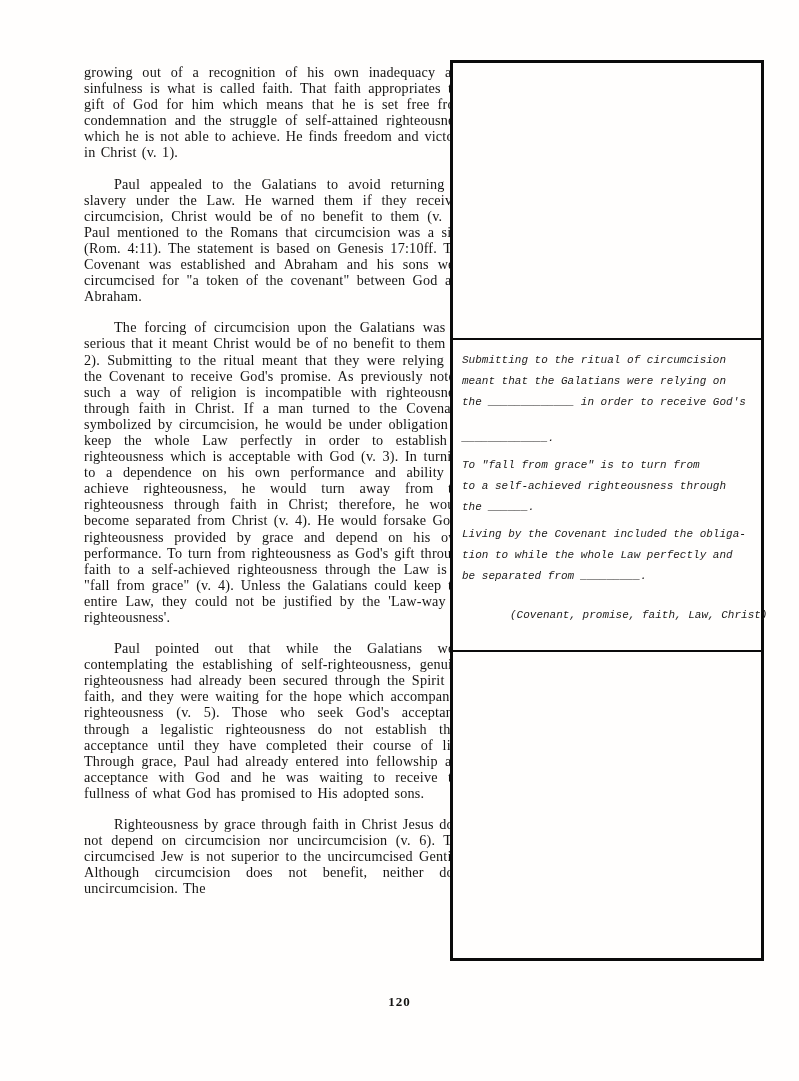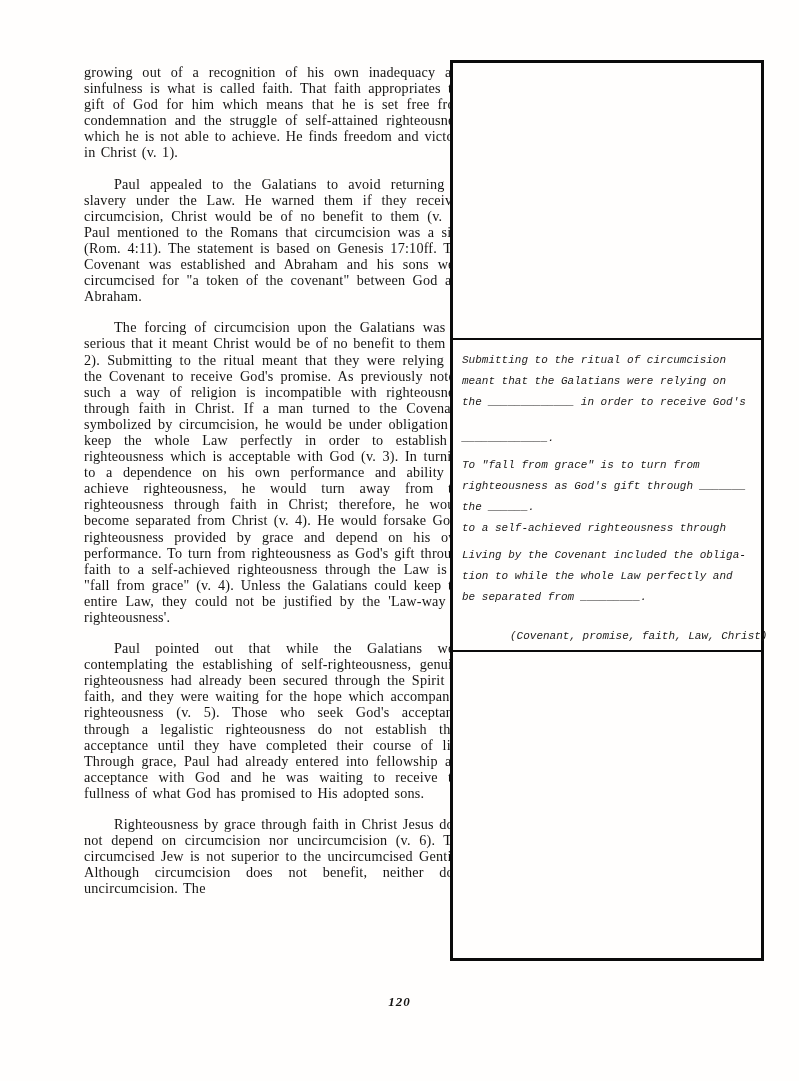--- a/index.html
+++ b/index.html
@@ -86,21 +86,20 @@
   .page-number {
     position: absolute;
     left: 0;
     top: 994px;
     width: 799px;
     text-align: center;
     font-size: 13px;
     font-weight: bold;
     letter-spacing: 1px;
     font-family: "Liberation Serif", serif;
-    font-style: italic;
   }
 </style>
 </head>
 <body>
 
 <div class="page">
 
   <div class="left-col">
     <p class="para no-indent">growing out of a recognition of his own inadequacy and sinfulness is what is called faith. That faith appropriates the gift of God for him which means that he is set free from condemnation and the struggle of self-attained righteousness which he is not able to achieve. He finds freedom and victory in Christ (v. 1).</p>
     <p class="para">Paul appealed to the Galatians to avoid returning to slavery under the Law. He warned them if they received circumcision, Christ would be of no benefit to them (v. 2). Paul mentioned to the Romans that circumcision was a sign (Rom. 4:11). The statement is based on Genesis 17:10ff. The Covenant was established and Abraham and his sons were circumcised for "a token of the covenant" between God and Abraham.</p>
@@ -115,23 +114,22 @@
 
     <div class="panel-box middle">
       <div class="question">
         <div class="qline">Submitting to the ritual of circumcision</div>
         <div class="qline">meant that the Galatians were relying on</div>
         <div class="qline">the _____________ in order to receive God's</div>
         <div class="qline gap-top">_____________.</div>
       </div>
       <div class="question">
         <div class="qline">To "fall from grace" is to turn from</div>
-        <div class="qline">righteousness as God's gift through _______</div>
+        <div class="qline">to a self-achieved righteousness through</div>
         <div class="qline">the ______.</div>
-        <div class="qline">to a self-achieved righteousness through</div>
       </div>
       <div class="question">
         <div class="qline">Living by the Covenant included the obliga-</div>
         <div class="qline">tion to while the whole Law perfectly and</div>
         <div class="qline">be separated from _________.</div>
       </div>
       <div class="word-bank">(Covenant, promise, faith, Law, Christ)</div>
     </div>
 
     <div class="panel-box bottom"></div>

